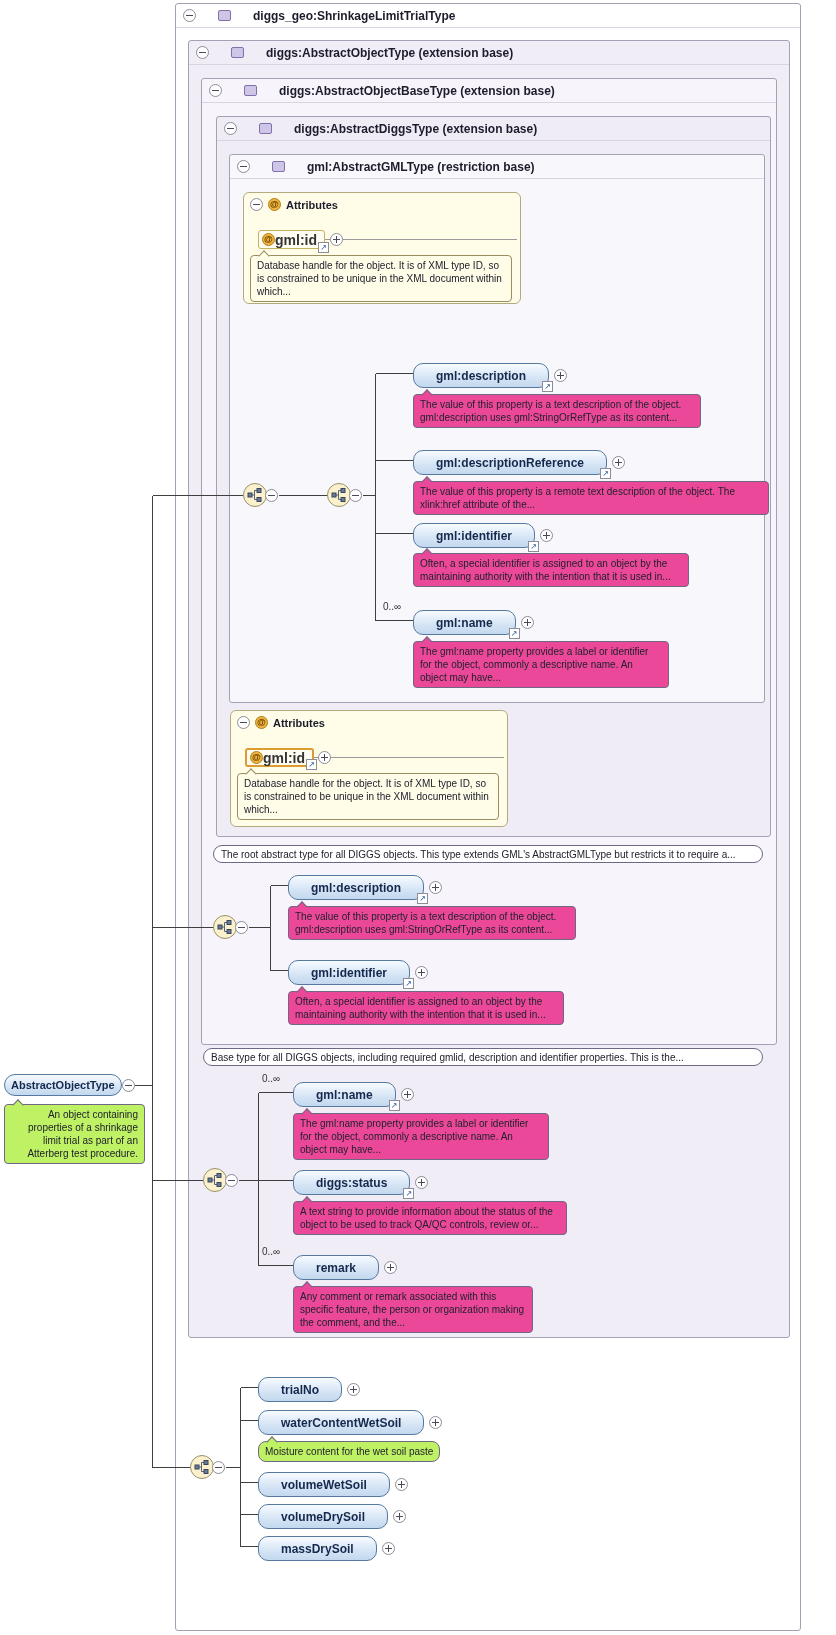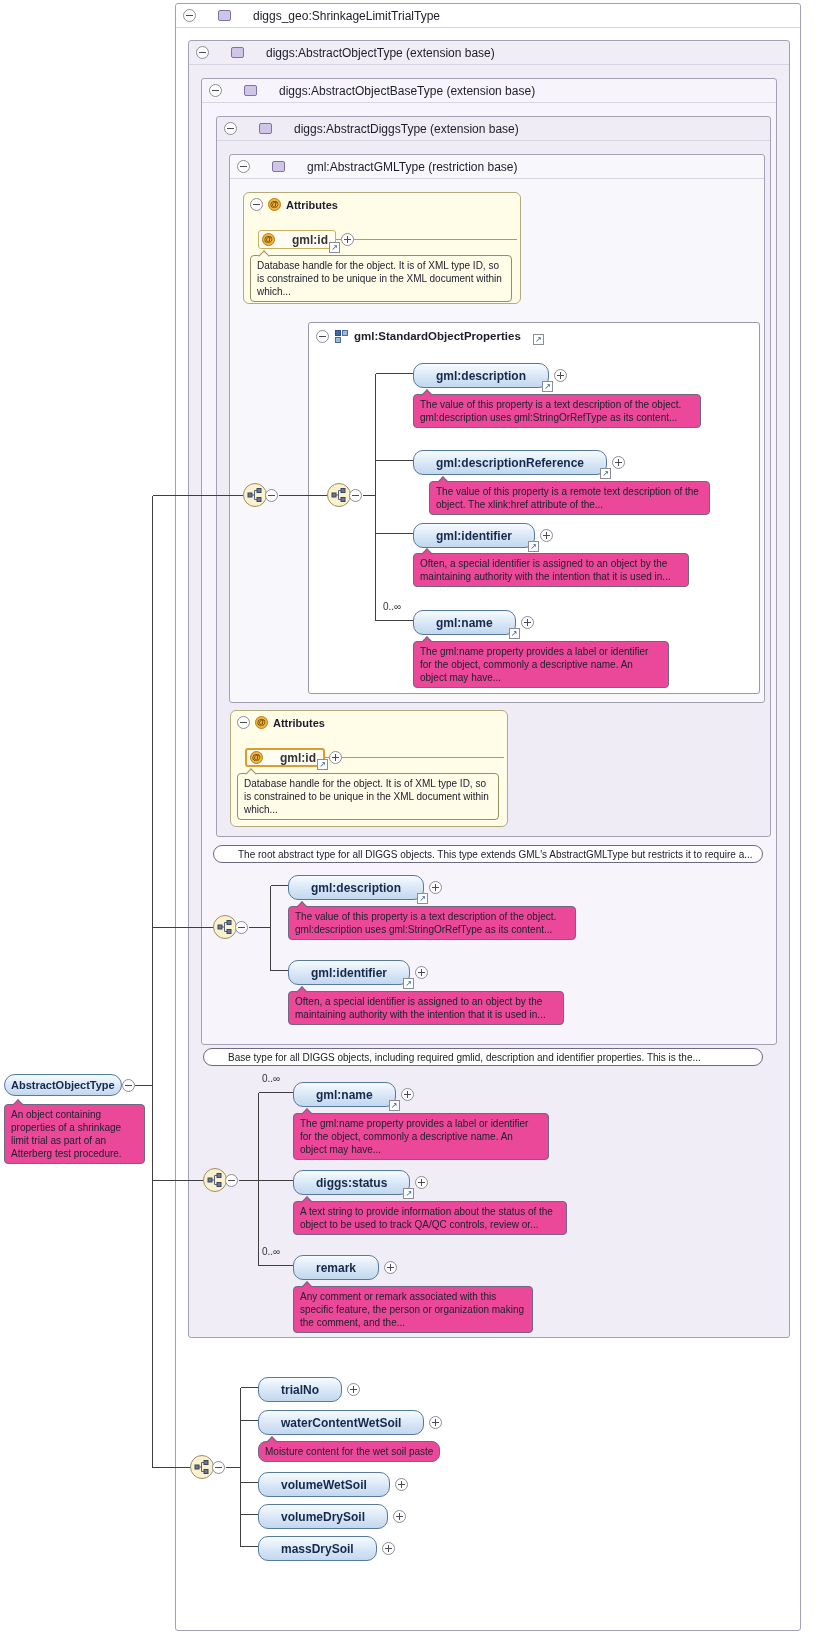--- a/index.html
+++ b/index.html
@@ -5,21 +5,21 @@
   * { box-sizing: border-box; margin: 0; padding: 0; }
   html, body { background: #fff; }
   #canvas {
     position: relative; width: 836px; height: 1635px;
     font-family: "Liberation Sans", sans-serif; color: #1a1a1a;
     background: #fff; overflow: hidden;
   }
   .tbox { position: absolute; border: 1px solid #a5a1b5; border-radius: 3px; }
   .tbox-hd {
     display: flex; align-items: center; gap: 22px; height: 24px; padding: 0 7px;
-    border-bottom: 1px solid #d8d5e2; font-weight: normal; font-size: 12px;
+    border-bottom: 1px solid #d8d5e2; font-weight: bold; font-size: 12px;
     color: #1c1c2b; white-space: nowrap;
   }
   .typeicon { width: 13px; height: 11px; background: #cfc5e6; border: 1px solid #8071ab; border-radius: 2px; flex: 0 0 auto; }
   .toggle { width: 13px; height: 13px; border: 1px solid #8d8d99; border-radius: 50%; background: #fff; flex: 0 0 auto; position: relative; display: inline-block; }
   .toggle::before { content: ""; position: absolute; left: 2px; top: 5px; width: 7px; height: 1px; background: #4a4a58; }
   .toggle.plus::after { content: ""; position: absolute; left: 5px; top: 2px; width: 1px; height: 7px; background: #4a4a58; }
   .abs { position: absolute; z-index: 10; }
 
   .pill {
     position: absolute; display: inline-flex; align-items: center; height: 25px; padding: 0 22px;
@@ -39,41 +39,41 @@
 
   .bubble {
     position: absolute; border: 1px solid #6e6884; background-color: #ec4899; border-radius: 4px;
     padding: 3px 6px; font-size: 10px; line-height: 13px; color: #21212e; z-index: 10;
   }
   .bubble::before {
     content: ""; position: absolute; top: -4.5px; left: 9px; width: 7px; height: 7px;
     transform: rotate(45deg); background-color: inherit;
     border-left: 1px solid; border-top: 1px solid; border-color: inherit;
   }
-  .bubble.white { background-color: #ec4899; }
+  .bubble.white { background-color: #bef264; text-align: right; }
   .bubble.cream { background-color: #fffce8; border-color: #9a8e5f; }
   .bubble.nowrap { white-space: nowrap; border-radius: 8px; }
 
   .stadium {
     position: absolute; border: 1px solid #6e6884; background: #fff; border-radius: 9px;
-    height: 18px; padding: 2px 24px 0; font-size: 10px; line-height: 14px;
+    height: 18px; padding: 2px 7px 0; font-size: 10px; line-height: 14px;
     white-space: nowrap; overflow: hidden; color: #21212e; z-index: 10;
   }
 
   .attrbox { position: absolute; border: 1px solid #b3aa80; background: #fffce8; border-radius: 6px; }
   .attr-hd { display: flex; align-items: center; gap: 5px; padding: 5px 6px; font-weight: bold; font-size: 11px; color: #1c1c2b; }
   .aticon {
     width: 13px; height: 13px; border-radius: 50%; background: #f2b33d; border: 1px solid #b07f1a;
     color: #5d3d00; font-size: 9px; line-height: 11px; text-align: center; flex: 0 0 auto; font-weight: bold;
   }
   .aticon::after { content: "@"; }
   .attr-pill {
-    position: absolute; display: inline-flex; align-items: center; gap: 17px; height: 19px;
+    position: absolute; display: inline-flex; align-items: center; gap: 0; height: 19px;
     padding: 0 7px 0 3px; border: 1px solid #c8b061; background: #fffdf2; border-radius: 3px;
-    font-weight: bold; font-size: 12px; color: #333; white-space: nowrap; z-index: 10;
+    font-weight: bold; font-size: 14px; color: #333; white-space: nowrap; z-index: 10;
   }
   .attr-pill.hl { border: 2px solid #dd9c2f; }
 
   .gbox { position: absolute; border: 1px solid #9b97ac; background: #fff; border-radius: 3px; }
   .gbox-hd { display: flex; align-items: center; gap: 6px; height: 26px; padding: 0 7px; font-weight: bold; font-size: 11.5px; color: #1c1c2b; white-space: nowrap; }
   .gridicon { width: 13px; height: 13px; flex: 0 0 auto; }
 
   .seqicon {
     position: absolute; width: 24px; height: 24px; border-radius: 50%;
     background: #fbf2cd; border: 1px solid #97906b; z-index: 10;
@@ -128,32 +128,20 @@
   </div>
 
   <div class="attrbox" style="left:243px; top:192px; width:278px; height:112px">
     <div class="attr-hd">
       <span class="toggle"></span>
       <span class="aticon"></span>
       <span>Attributes</span>
     </div>
   </div>
 
-  <div class="gbox" style="left:308px; top:322px; width:452px; height:372px">
-    <div class="gbox-hd">
-      <span class="toggle"></span>
-      <svg class="gridicon" viewBox="0 0 13 13">
-        <rect x="0.5" y="0.5" width="5" height="5" fill="#3f69a8" stroke="#2d4d80"></rect>
-        <rect x="7.5" y="0.5" width="5" height="5" fill="#9fb8dd" stroke="#4a6ca0"></rect>
-        <rect x="0.5" y="7.5" width="5" height="5" fill="#9fb8dd" stroke="#4a6ca0"></rect>
-      </svg>
-      <span>gml:StandardObjectProperties</span>
-      <span class="linkicon inlinelink"></span>
-    </div>
-  </div>
 
   <div class="attrbox" style="left:230px; top:710px; width:278px; height:117px">
     <div class="attr-hd">
       <span class="toggle"></span>
       <span class="aticon"></span>
       <span>Attributes</span>
     </div>
   </div>
 
   <svg class="wires" width="836" height="1635">
@@ -227,21 +215,21 @@
     <span class="linkicon"></span>
     <span class="toggle plus plusout"></span>
   </div>
   <div class="bubble" style="left:413px; top:394px; width:288px">The value of this property is a text description of the object. gml:description uses gml:StringOrRefType as its content...</div>
 
   <div class="pill" style="left:413px; top:450px">
     <span>gml:descriptionReference</span>
     <span class="linkicon"></span>
     <span class="toggle plus plusout"></span>
   </div>
-  <div class="bubble" style="left:429px; top:481px; width:281px">The value of this property is a remote text description of the object. The xlink:href attribute of the...</div>
+  <div class="bubble" style="left:413px; top:481px; width:356px">The value of this property is a remote text description of the object. The xlink:href attribute of the...</div>
 
   <div class="pill" style="left:413px; top:523px">
     <span>gml:identifier</span>
     <span class="linkicon"></span>
     <span class="toggle plus plusout"></span>
   </div>
   <div class="bubble" style="left:413px; top:553px; width:276px">Often, a special identifier is assigned to an object by the maintaining authority with the intention that it is used in...</div>
 
   <span class="occ" style="left:383px; top:601px">0..∞</span>
   <div class="pill" style="left:413px; top:610px">

